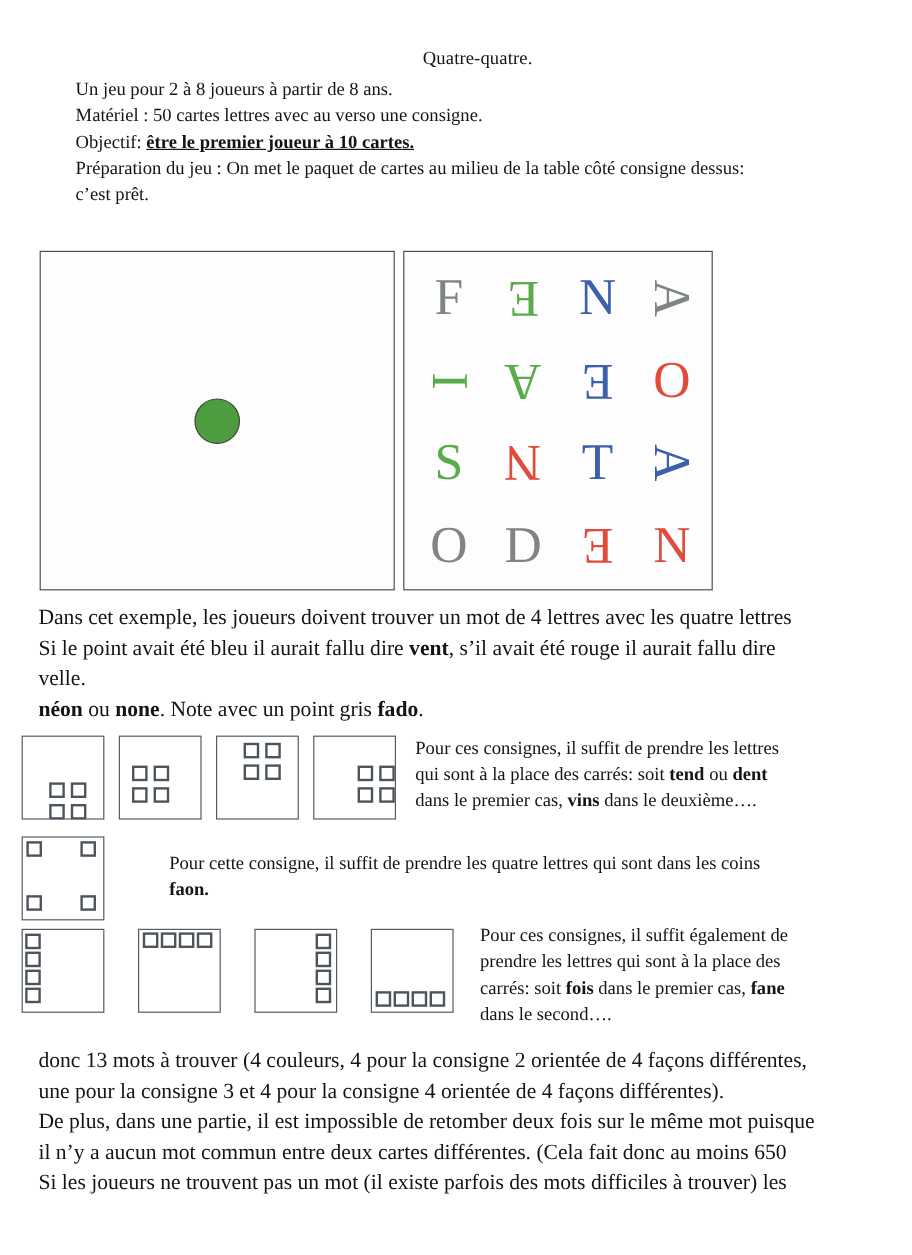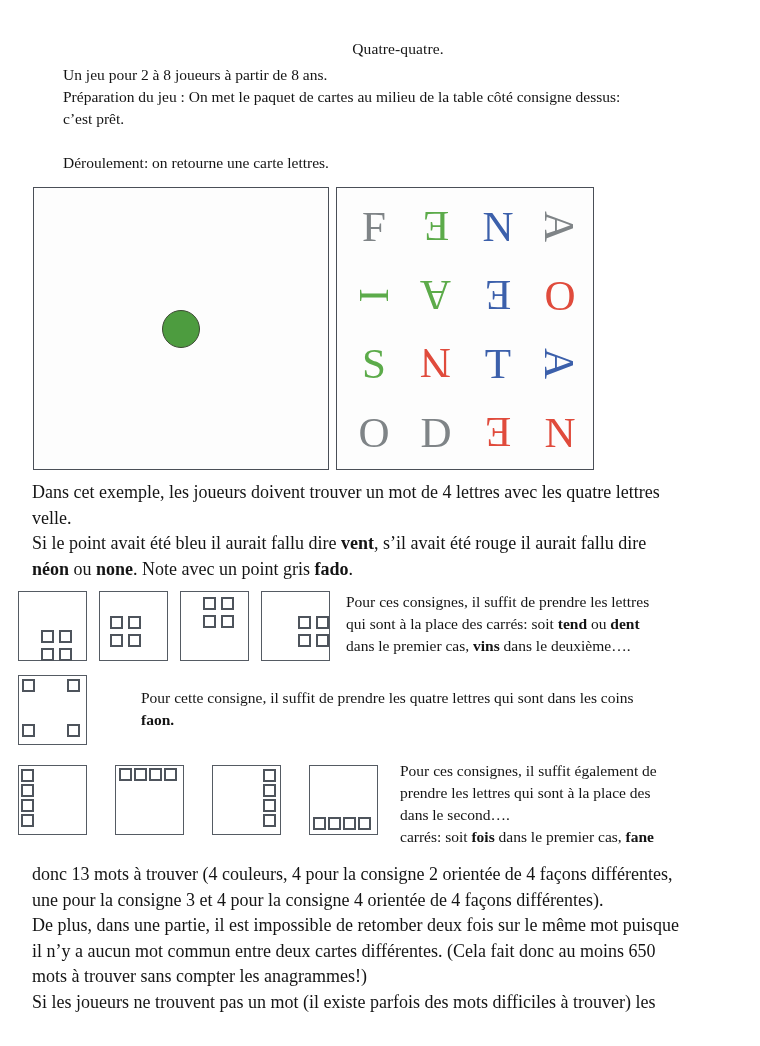--- a/index.html
+++ b/index.html
@@ -106,36 +106,39 @@
     background:#fff;
   }
   .side-text{
     font-size:15.5px;
     line-height:1.42;
     padding-left:4px;
   }
 
   .row-gap-a{margin-top:9px;}
   .row-gap-b{margin-top:14px;}
-  .row-gap-c{margin-top:20px;}
+  .row-gap-c{margin-top:7px;}
   .tail{margin-top:14px;}
 </style>
 </head>
 <body>
 
 <div class="page">
 
   <div class="title">Quatre-quatre.</div>
 
   <div class="block lead" style="margin-top:6px;">
     <div>Un jeu pour 2 à 8 joueurs à partir de 8 ans.</div>
+    <div>Matériel : 50 cartes lettres avec au verso une consigne.</div>
+    <div>
+      <span>Objectif: </span><span class="u-b">être le premier joueur à 10 cartes.</span>
+    </div>
     <div>Préparation du jeu : On met le paquet de cartes au milieu de la table côté consigne dessus:</div>
     <div>c’est prêt.</div>
     <div style="height:22px;"></div>
-    <div>Déroulement: on retourne une carte lettres.</div>
   </div>
 
   <div class="cards-row">
 
     <div class="dot-card">
       <div class="dot" id="dot" style="background: rgb(77, 156, 63);"></div>
     </div>
 
     <div class="letters-card" id="letters-grid">
         <div class="cell">
@@ -184,22 +187,22 @@
           <span style="color: rgb(224, 75, 60); transform: rotate(180deg);">E</span>
         </div>
         <div class="cell">
           <span style="color: rgb(224, 75, 60); transform: rotate(0deg);">N</span>
         </div>
       </div>
   </div>
 
   <div class="para-wide" style="margin-top:10px;">
     <div>Dans cet exemple, les joueurs doivent trouver un mot de 4 lettres avec les quatre lettres</div>
+    <div><span>Si le point avait été bleu il aurait fallu dire </span><span class="b">vent</span><span>, s’il avait été rouge il aurait fallu dire</span></div>
     <div>velle.</div>
-    <div><span>Si le point avait été bleu il aurait fallu dire </span><span class="b">vent</span><span>, s’il avait été rouge il aurait fallu dire</span></div>
     <div><span class="b">néon</span><span> ou </span><span class="b">none</span><span>. Note avec un point gris </span><span class="b">fado</span><span>.</span></div>
   </div>
 
   <div class="diagrams row-gap-a">
     <div class="sq-card" id="c2a">
         <div class="mini" style="left: 22px; top: 38px;"></div>
         <div class="mini" style="left: 40px; top: 38px;"></div>
         <div class="mini" style="left: 22px; top: 56px;"></div>
         <div class="mini" style="left: 40px; top: 56px;"></div>
       </div>
@@ -262,28 +265,27 @@
       </div>
     <div class="sq-card last" id="c4d">
         <div class="mini" style="left: 3px; top: 51px;"></div>
         <div class="mini" style="left: 18px; top: 51px;"></div>
         <div class="mini" style="left: 33px; top: 51px;"></div>
         <div class="mini" style="left: 48px; top: 51px;"></div>
       </div>
     <div class="side-text" style="margin-left:18px;margin-top:-5px;">
       <div>Pour ces consignes, il suffit également de</div>
       <div>prendre les lettres qui sont à la place des</div>
+      <div><span>carrés: soit </span><span class="b">fois</span><span> dans le premier cas, </span><span class="b">fane</span></div>
       <div>dans le second….</div>
-      <div><span>carrés: soit </span><span class="b">fois</span><span> dans le premier cas, </span><span class="b">fane</span></div>
     </div>
   </div>
 
   <div class="para-wide tail">
     <div>donc 13 mots à trouver (4 couleurs, 4 pour la consigne 2 orientée de 4 façons différentes,</div>
     <div>une pour la consigne 3 et 4 pour la consigne 4 orientée de 4 façons différentes).</div>
     <div>De plus, dans une partie, il est impossible de retomber deux fois sur le même mot puisque</div>
     <div>il n’y a aucun mot commun entre deux cartes différentes. (Cela fait donc au moins 650</div>
-    <div>mots à trouver sans compter les anagrammes!)</div>
     <div>Si les joueurs ne trouvent pas un mot (il existe parfois des mots difficiles à trouver) les</div>
 
   </div>
 
 </div>
 
 </body></html>

